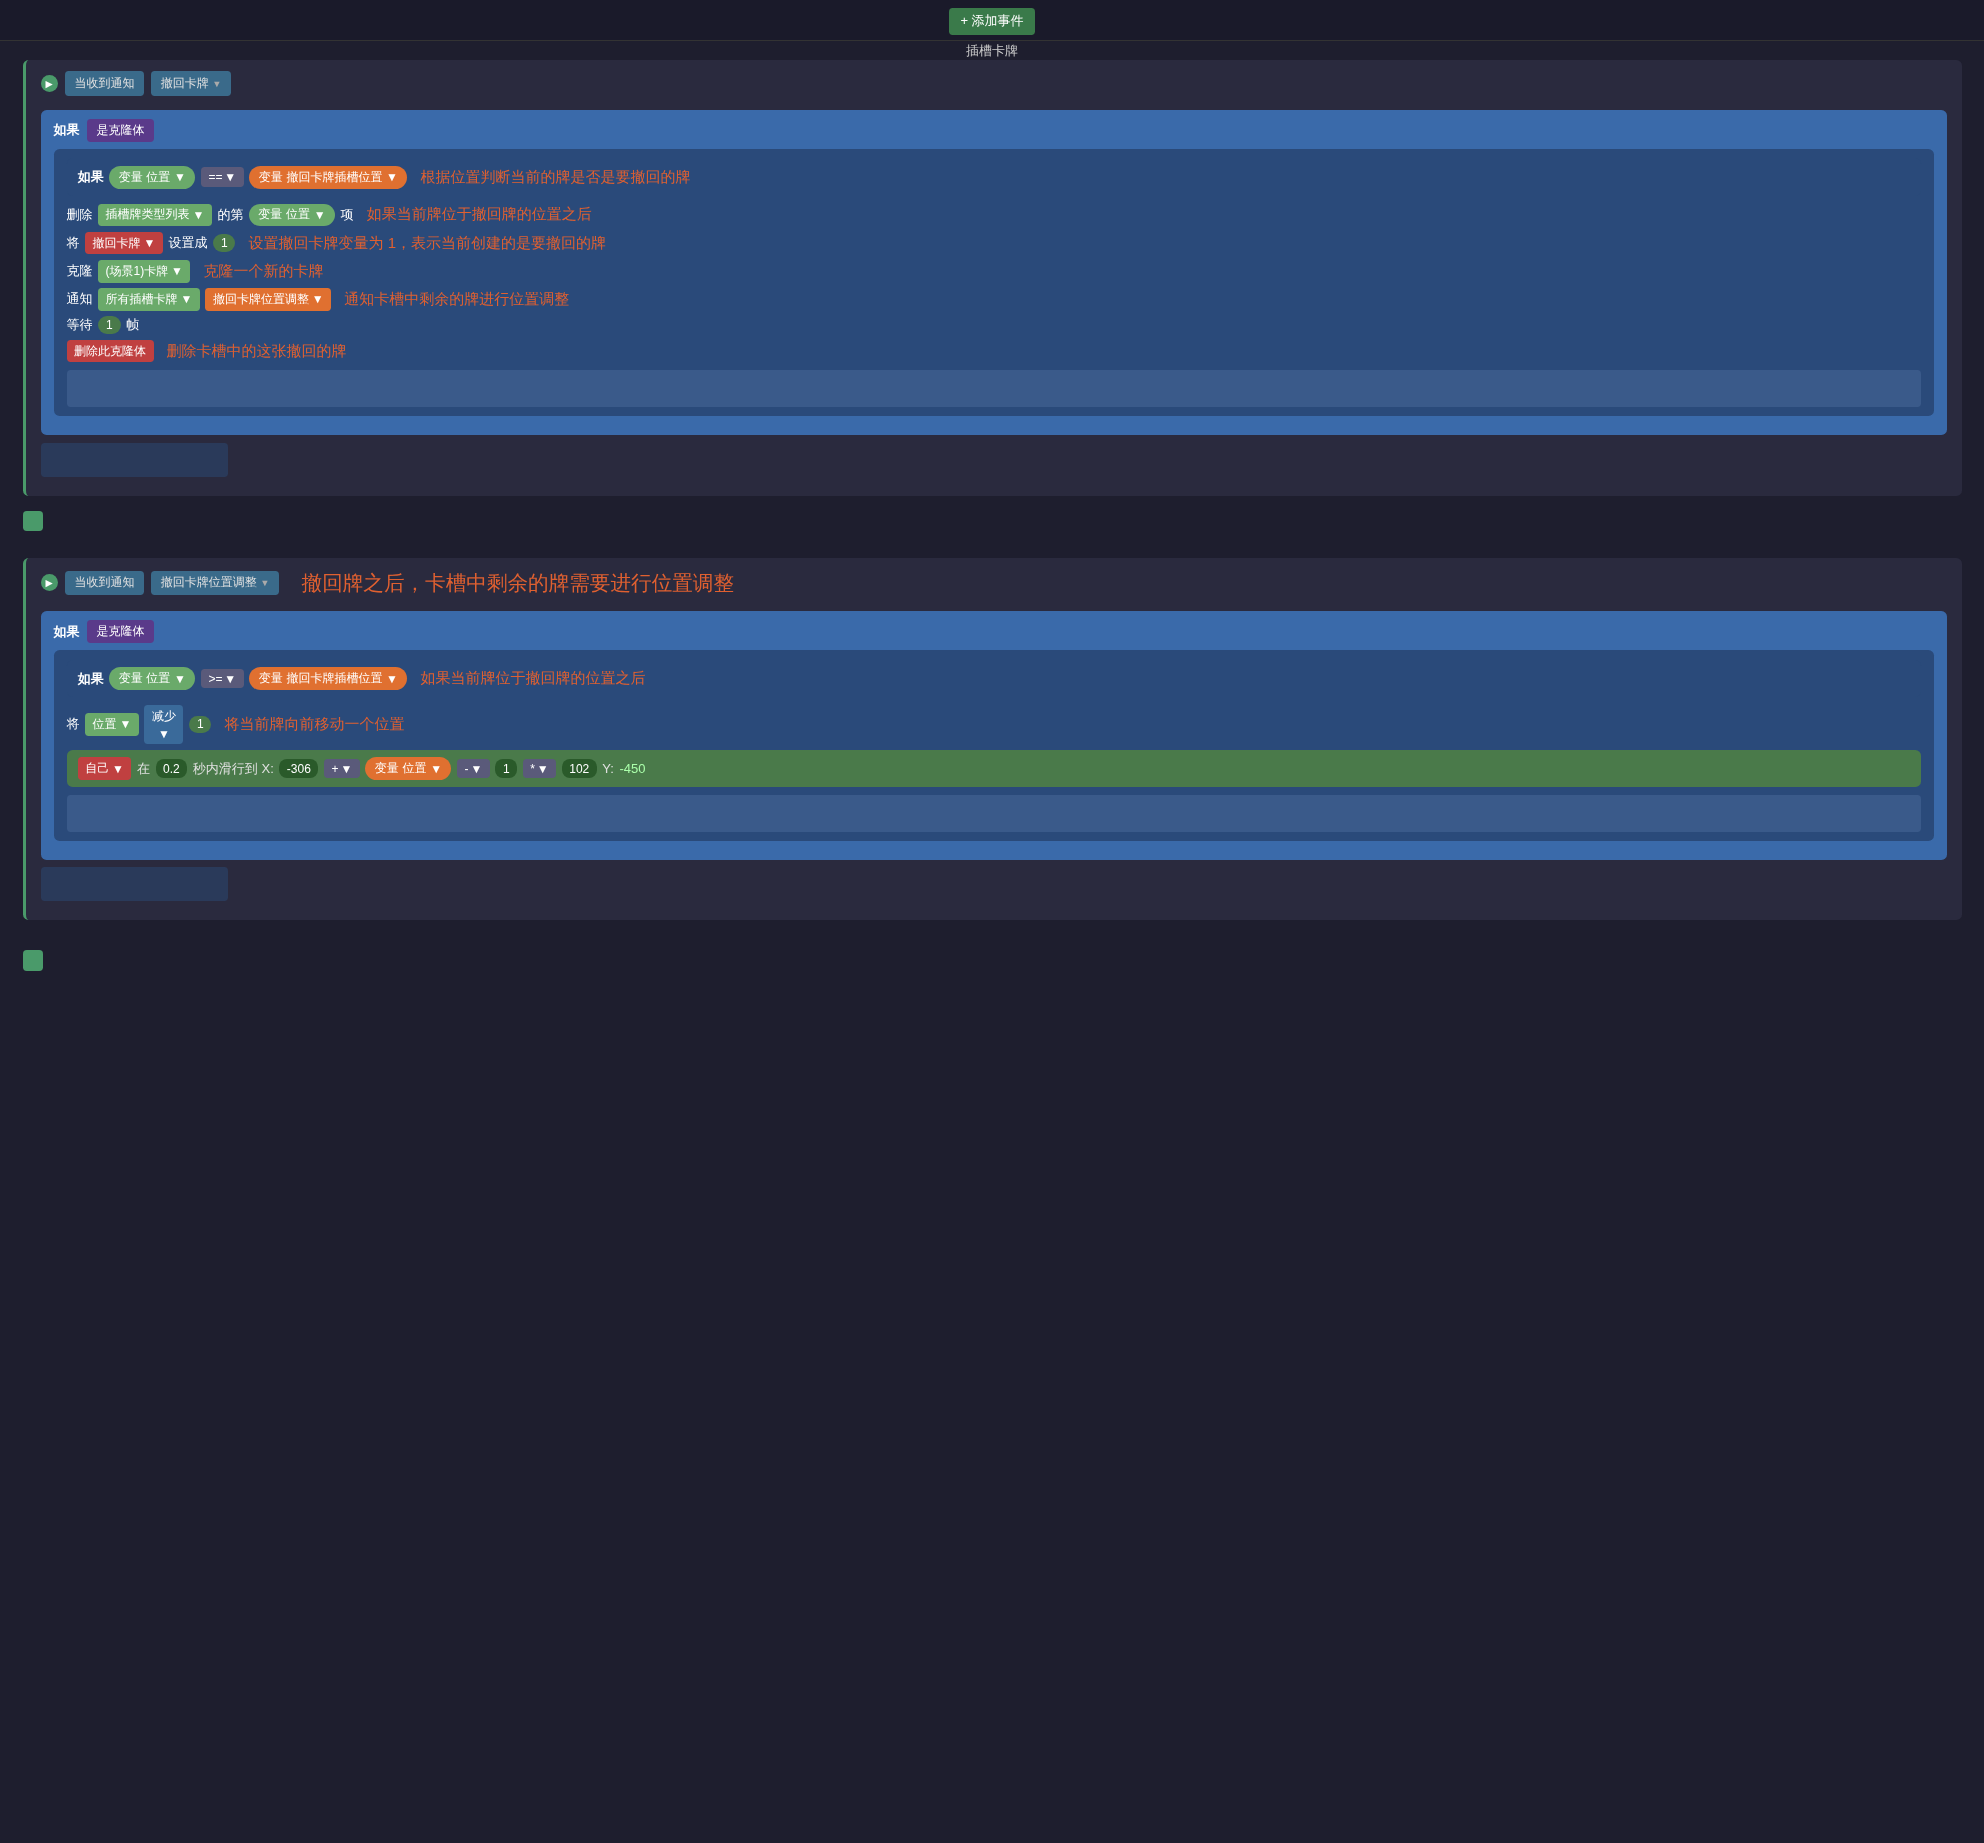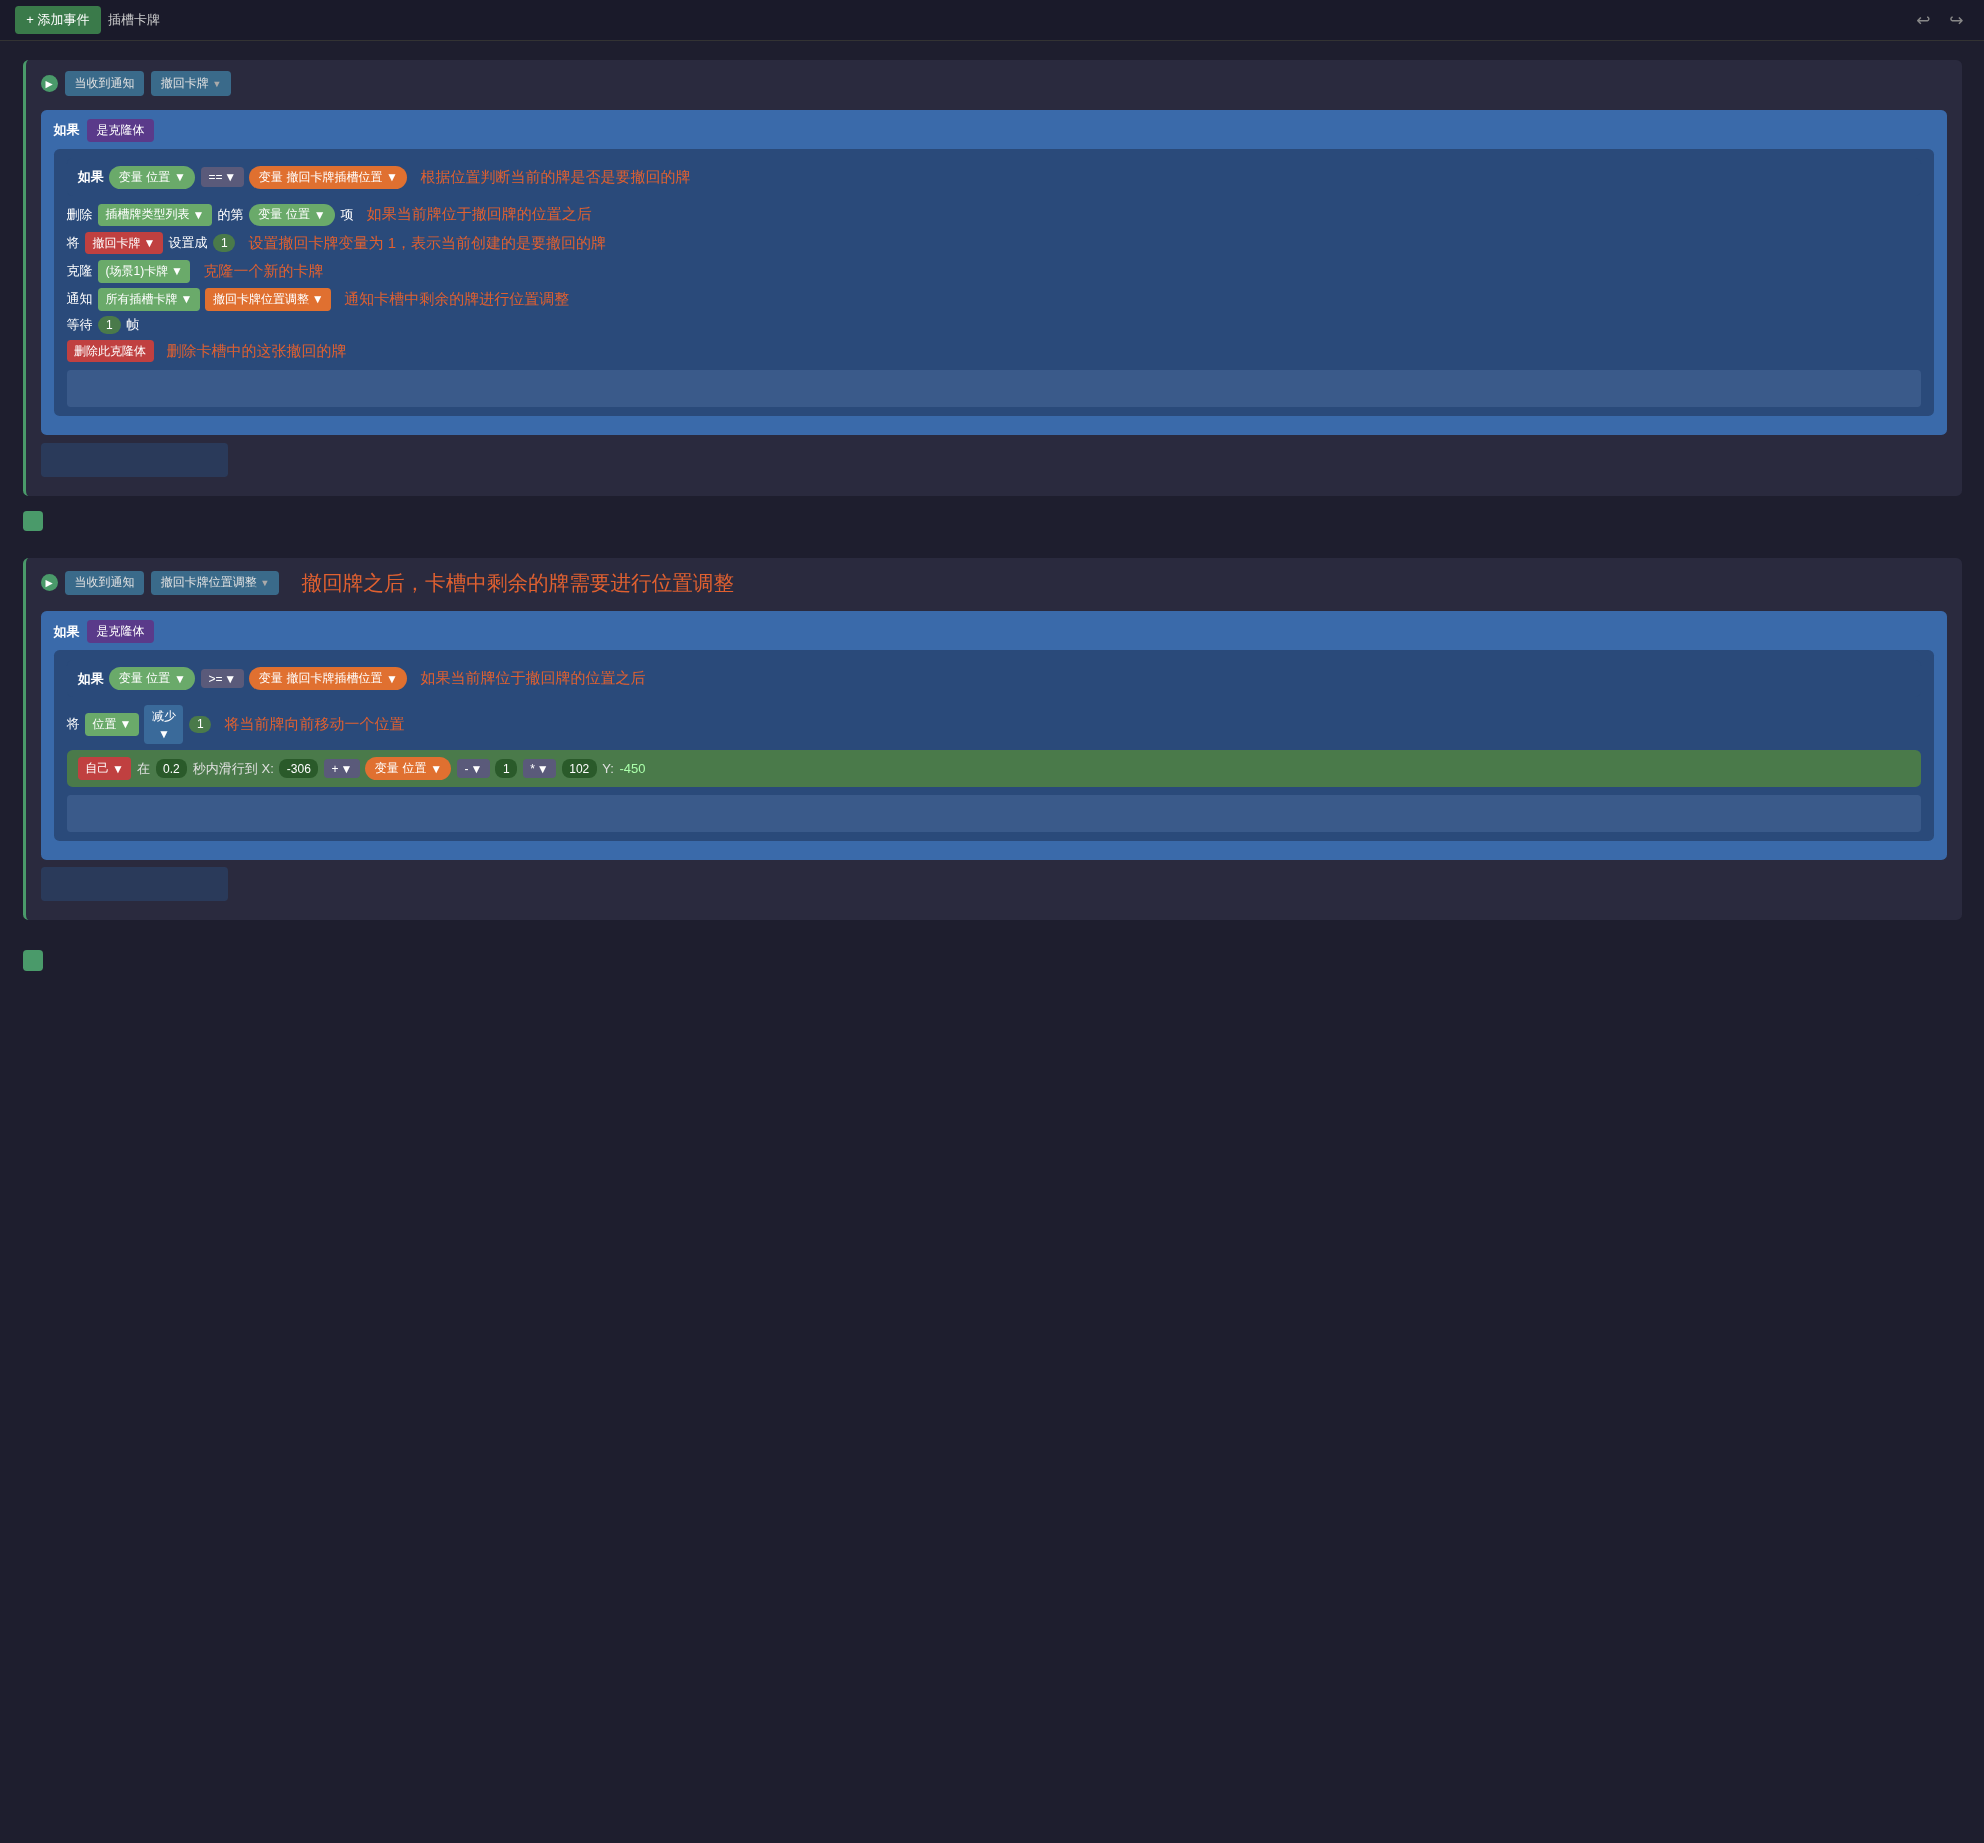--- a/index.html
+++ b/index.html
@@ -15,20 +15,21 @@
 
     
     .toolbar {
       display: flex;
       align-items: center;
       gap: 7.5px;
       padding: 7.5px 15px;
       background: #1a1a2a;
       border-bottom: 0.9px solid #333;
       height: 41px;
+      flex-direction: column;
     }
     .btn-add-event {
       background: #3a7a4a;
       color: #fff;
       border: none;
       border-radius: 3.7px;
       padding: 4.7px 11.2px;
       font-size: 13px;
       cursor: pointer;
       display: flex;

